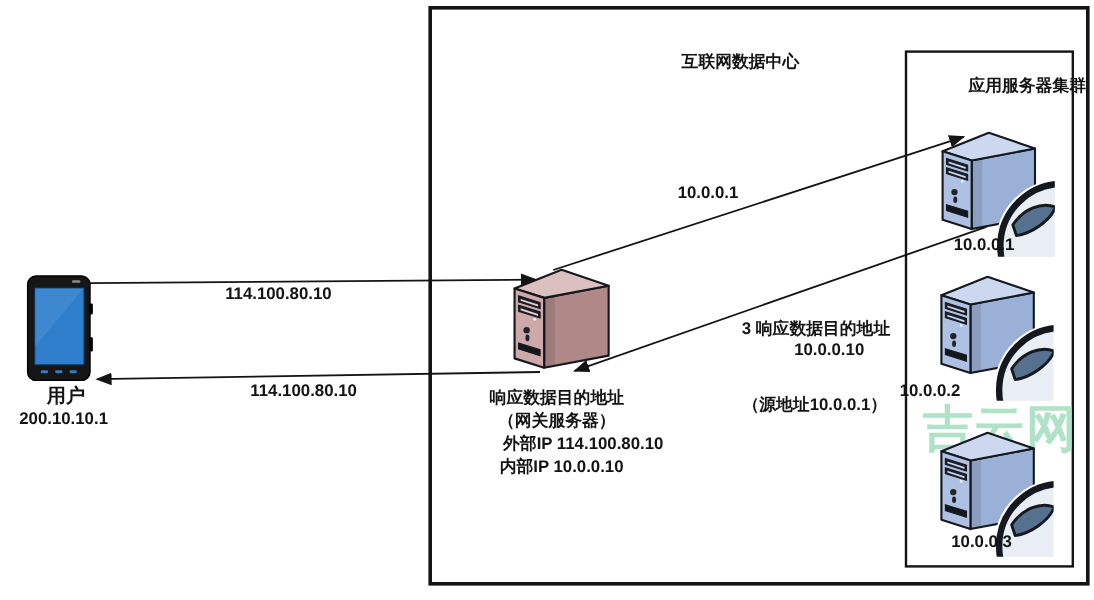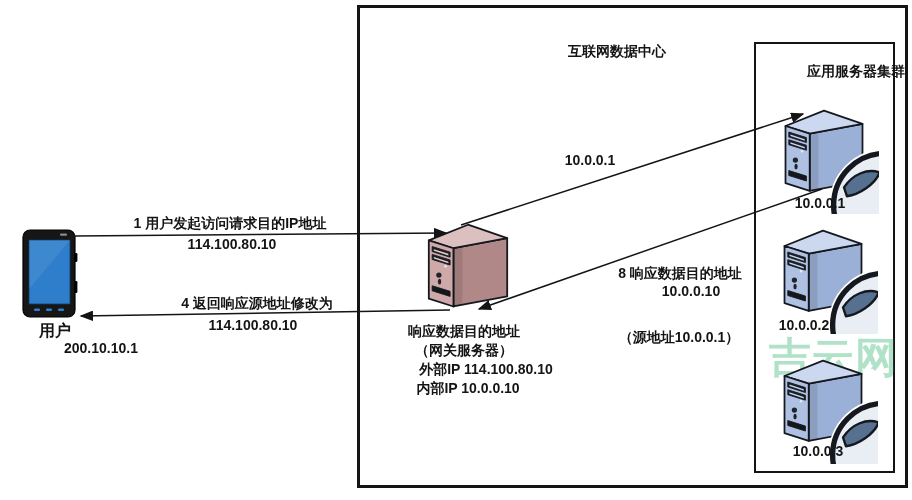--- a/index.html
+++ b/index.html
@@ -12,27 +12,27 @@
   .idc-box{left:357px;top:5px;width:545px;height:477px;border:3px solid var(--line-black,#141414);background:transparent;z-index:1;}
   .cluster-box{left:754px;top:42px;width:137px;height:427px;border:2px solid var(--line-black,#141414);background:transparent;z-index:1;}
   
   .lbl{
     position:absolute;transform:translateX(-50%);
     font-size:14px;font-weight:bold;line-height:15px;white-space:nowrap;z-index:6;
   }
   .idc-title{left:617px;top:21px;margin-top:23px;}
   .cluster-title{left:856px;top:64px;}
   .user-label{left:55px;top:322px;font-size:16px;line-height:17px;}
-  .user-ip{left:53px;top:341px;margin-left:48px;}
+  .user-ip{left:53px;top:341px;}
   .lb-l1{left:464px;top:324px;}
   .lb-l2{left:464px;top:343px;}
   .lb-l3{left:468px;top:362px;margin-left:18px;}
   .lb-l4{left:468px;top:381px;text-align:right;}
   .srv1-ip{left:820px;top:196px;}
-  .srv2-ip{left:804px;top:318px;}
+  .srv2-ip{left:775px;top:318px;}
   .srv3-ip{left:818px;top:444px;}
   .f1a{left:230px;top:216px;}
   .f1b{left:232px;top:237px;}
   .f2a{left:590px;top:132px;}
   .f2b{left:590px;top:153px;}
   .f3a{left:680px;top:266px;}
   .f3b{left:691px;top:284px;}
   .f3c{left:679px;top:301px;margin-top:29px;}
   .f4a{left:257px;top:296px;}
   .f4b{left:253px;top:318px;}
@@ -160,22 +160,20 @@
       <marker id="ah" markerWidth="9" markerHeight="7" refX="8" refY="3.5" orient="auto">
         <path class="ah" d="M0,0 L9,3.5 L0,7 Z"></path>
       </marker>
     </defs>
     <line class="flow-line" x1="75" y1="236" x2="446" y2="233" marker-end="url(#ah)"></line>
     <line class="flow-line" x1="461" y1="225" x2="803" y2="114" marker-end="url(#ah)"></line>
     <line class="flow-line" x1="822" y1="189" x2="479" y2="309" marker-end="url(#ah)"></line>
     <line class="flow-line" x1="450" y1="310" x2="81" y2="316" marker-end="url(#ah)"></line>
   </svg>
 
-  <div class="lbl f1a">1 用户发起访问请求目的IP地址</div>
   <div class="lbl f1b">114.100.80.10</div>
   <div class="lbl f2b">10.0.0.1</div>
-  <div class="lbl f3a">8 响应数据目的地址</div>
+  <div class="lbl f3a">3 响应数据目的地址</div>
   <div class="lbl f3b">10.0.0.10</div>
   <div class="lbl f3c">（源地址10.0.0.1）</div>
-  <div class="lbl f4a">4 返回响应源地址修改为</div>
   <div class="lbl f4b">114.100.80.10</div>
 
 </div>
 
 </body></html>

